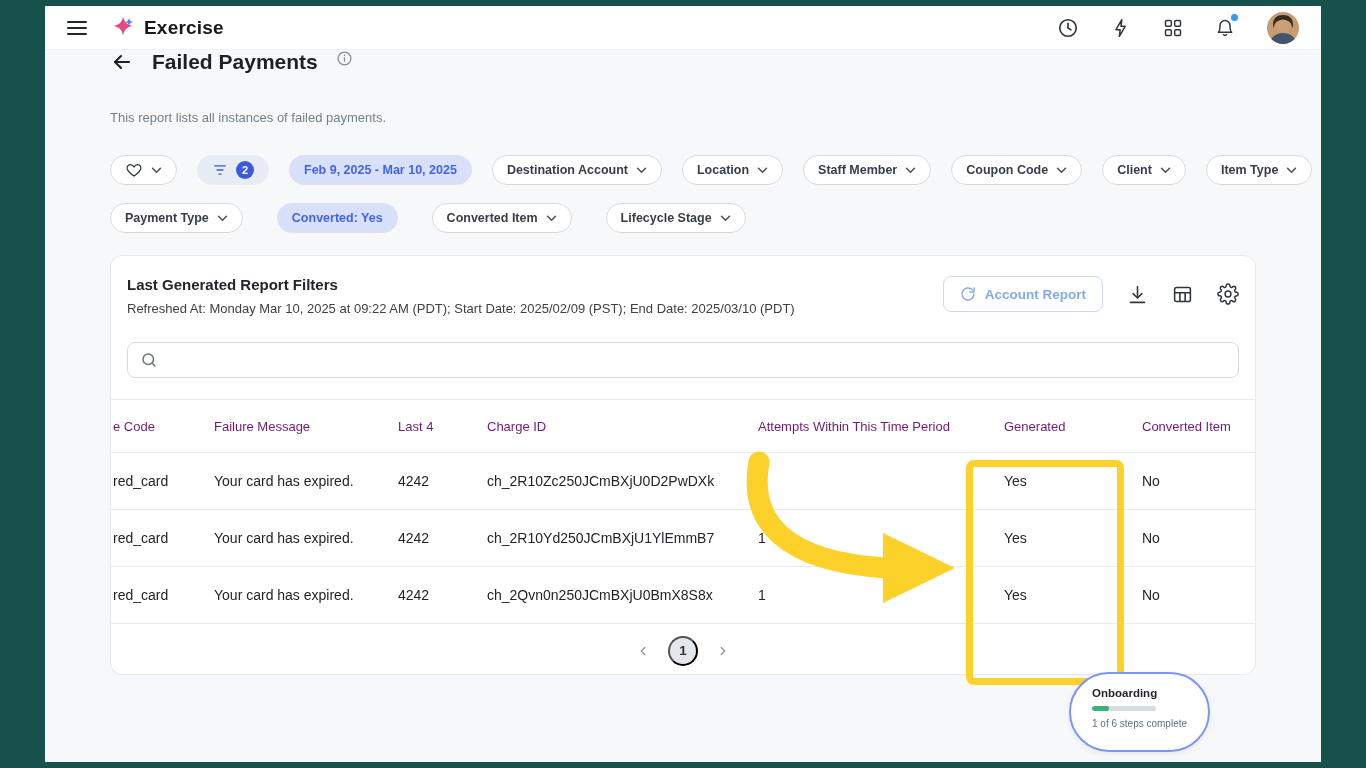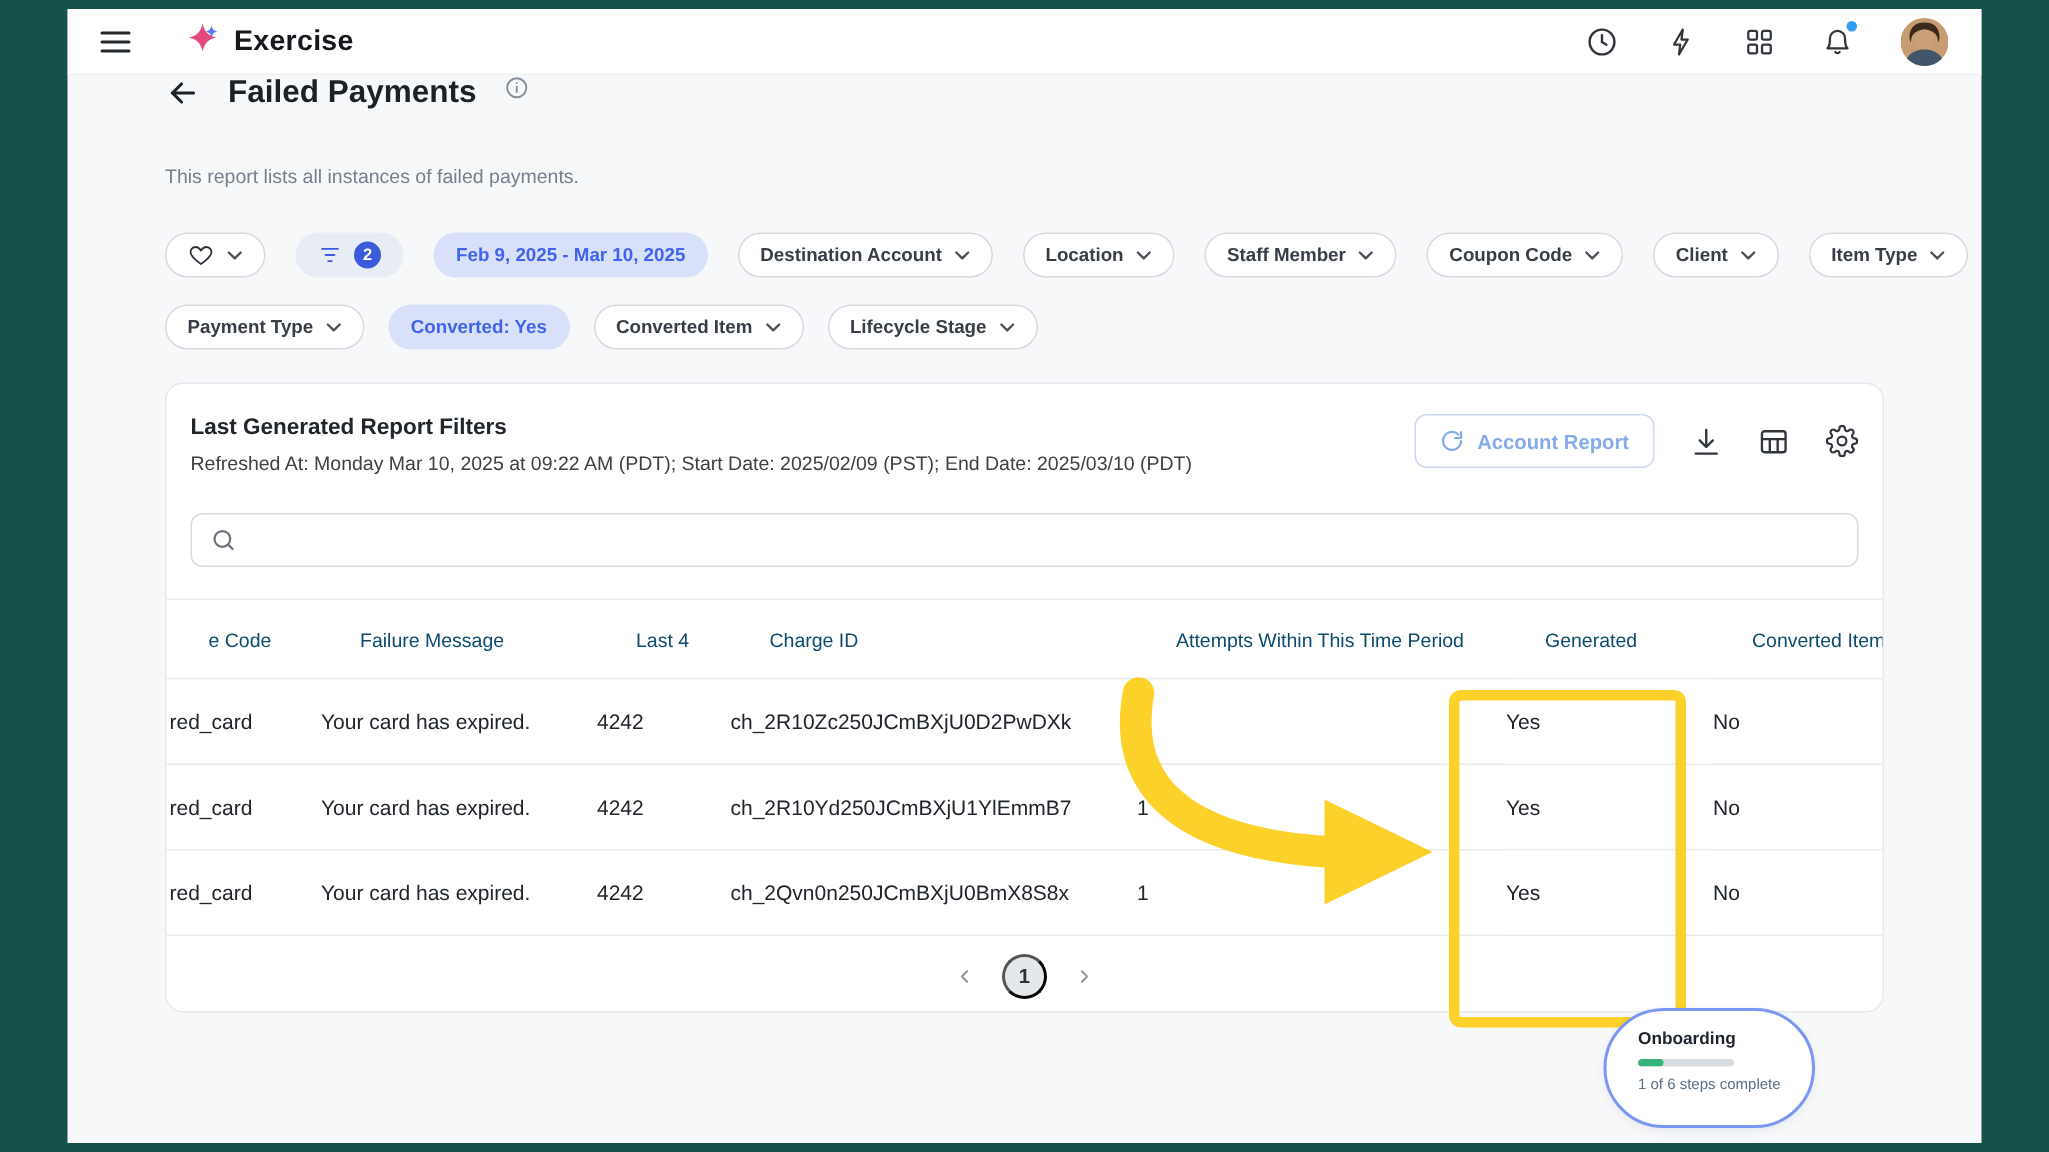--- a/index.html
+++ b/index.html
@@ -11,39 +11,39 @@
     overflow:hidden;
     color:#21262c;
   }
   .frame {
     position:absolute; left:45px; right:45px; top:6px; bottom:6px;
     background:#f7f8f9; overflow:hidden;
   }
   
   .topbar {
     height:44px; background:#fff; display:flex; align-items:center;
-    padding:0 22px; gap:38px; border-bottom:1px solid #f0f1f3;
+    padding:0 22px; gap:26px; border-bottom:1px solid #f0f1f3;
   }
   .hamburger { width:20px; display:flex; flex-direction:column; gap:4px; cursor:pointer; }
   .hamburger span { display:block; height:2px; background:#23282d; border-radius:1px; }
   .logo { display:flex; align-items:center; gap:9px; }
   .logo-text { font-size:19px; font-weight:800; letter-spacing:.2px; color:#15191d; }
   .topbar-right { margin-left:auto; display:flex; align-items:center; gap:32px; }
   .tb-icon { position:relative; display:flex; align-items:center; justify-content:center; cursor:pointer; }
   .notif-dot { position:absolute; top:-3px; right:-3px; width:7px; height:7px; border-radius:50%; background:#2f9df4; }
   .avatar { width:32px; height:32px; border-radius:50%; overflow:hidden; cursor:pointer; }
   
   .content { padding:0 65px; position:relative; }
   .title-row { display:flex; align-items:flex-start; gap:18px; }
   .page-title { font-size:21px; font-weight:700; color:#1d2126; }
   .subtitle { margin-top:36px; font-size:13px; color:#74808c; }
   
   .chips { display:flex; align-items:center; gap:20px; }
   .chips.row1 { margin-top:30px; }
-  .chips.row2 { margin-top:18px; gap:16px; }
+  .chips.row2 { margin-top:18px; gap:34px; }
   .chip {
     height:30px; padding:0 14px; border-radius:16px; border:1px solid #d7dbe1;
     background:#fff; display:inline-flex; align-items:center; gap:8px;
     font-size:12.5px; font-weight:700; color:#373e46; cursor:pointer; white-space:nowrap;
     font-family:"Liberation Sans", sans-serif;
   }
   .chip .chev { display:flex; color:#4b535c; }
   .chip.active { background:#d9e0f9; border-color:#d9e0f9; color:#4263eb; }
   .chip.tinted { background:#e8ecf4; border-color:#e8ecf4; }
   .count-badge {
@@ -74,21 +74,21 @@
     border:none; outline:none; flex:1; font-size:14px; background:transparent;
     font-family:"Liberation Sans", sans-serif;
   }
   
   .table { margin-top:21px; }
   .trow {
     display:grid;
     grid-template-columns:103px 184px 89px 271px 246px 138px 1fr;
   }
   .thead { border-top:1px solid #e7eaee; border-bottom:1px solid #e7eaee; }
-  .thead .cell { height:52px; font-size:13px; color:#0c4a6e;margin-left:26px; }
+  .thead .cell { height:52px; font-size:13px; color:#701a75; }
   .tbody-row { border-bottom:1px solid #e7eaee; }
   .tbody-row .cell { height:56px; font-size:14px; color:#20252b; }
   .cell {
     display:flex; align-items:center; padding-right:10px;
     overflow:hidden; white-space:nowrap;
   }
   .cell.first { padding-left:2px; }
   .col-converted { background:#fff; }
   
   .card-foot { height:53px; display:flex; align-items:center; justify-content:center; gap:18px; position:relative; }

